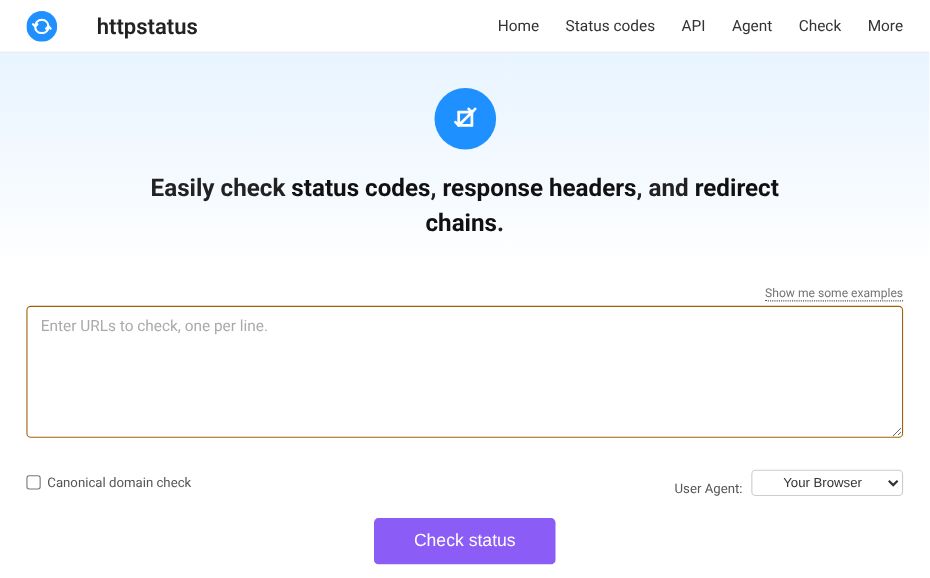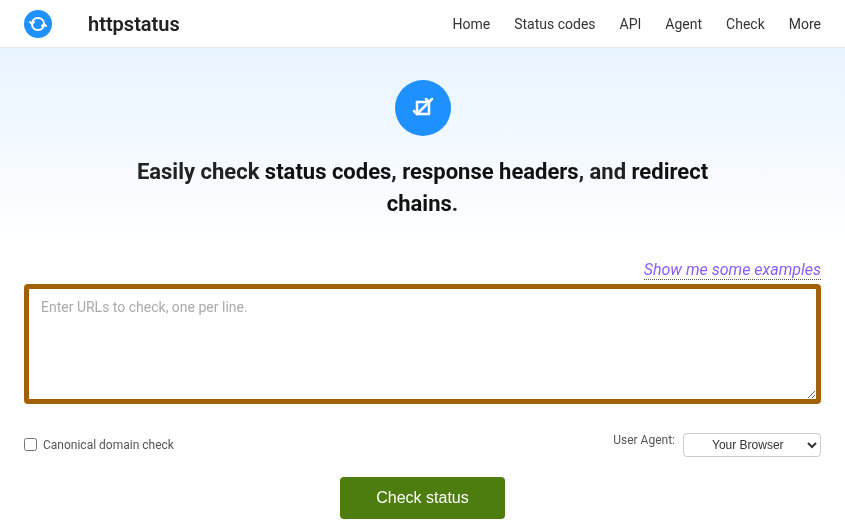--- a/index.html
+++ b/index.html
@@ -91,32 +91,31 @@
       background: #fff;
     }
 
     .show-examples-row {
       display: flex;
       justify-content: flex-end;
       margin-bottom: 4px;
     }
 
     .show-examples-link {
-      font-size: 16px;
-      color: #8b5cf6;
+      font-size: 11px;
+      color: #737373;
       cursor: pointer;
       border-bottom: 1px dotted #555;
       text-decoration: none;
-      font-style: italic;
     }
 
     .url-textarea {
       width: 100%;
       height: 120px;
-      border: 5px solid #a16207;
+      border: 1px solid #a16207;
       border-radius: 4px;
       padding: 10px 12px;
       font-size: 14px;
       color: #444;
       resize: vertical;
       outline: none;
       font-family: inherit;
     }
 
     .url-textarea::placeholder {
@@ -141,21 +140,21 @@
     }
 
     .checkbox-label input[type="checkbox"] {
       width: 13px;
       height: 13px;
       cursor: pointer;
     }
 
     .user-agent-row {
       display: flex;
-      align-items: flex-start;
+      align-items: flex-end;
       gap: 8px;
       font-size: 12px;
       color: #555;
     }
 
     .user-agent-select {
       font-size: 12px;
       border: 1px solid #ccc;
       border-radius: 4px;
       padding: 3px 20px 3px 24px;
@@ -167,21 +166,21 @@
     }
 
     
     .check-status-row {
       display: flex;
       justify-content: center;
       margin-top: 20px;
     }
 
     .check-status-btn {
-      background: #4d7c0f;
+      background: #8b5cf6;
       color: #fff;
       border: none;
       border-radius: 4px;
       padding: 12px 36px;
       font-size: 16px;
       font-weight: 500;
       cursor: pointer;
       transition: background 0.15s;
     }
   </style>

